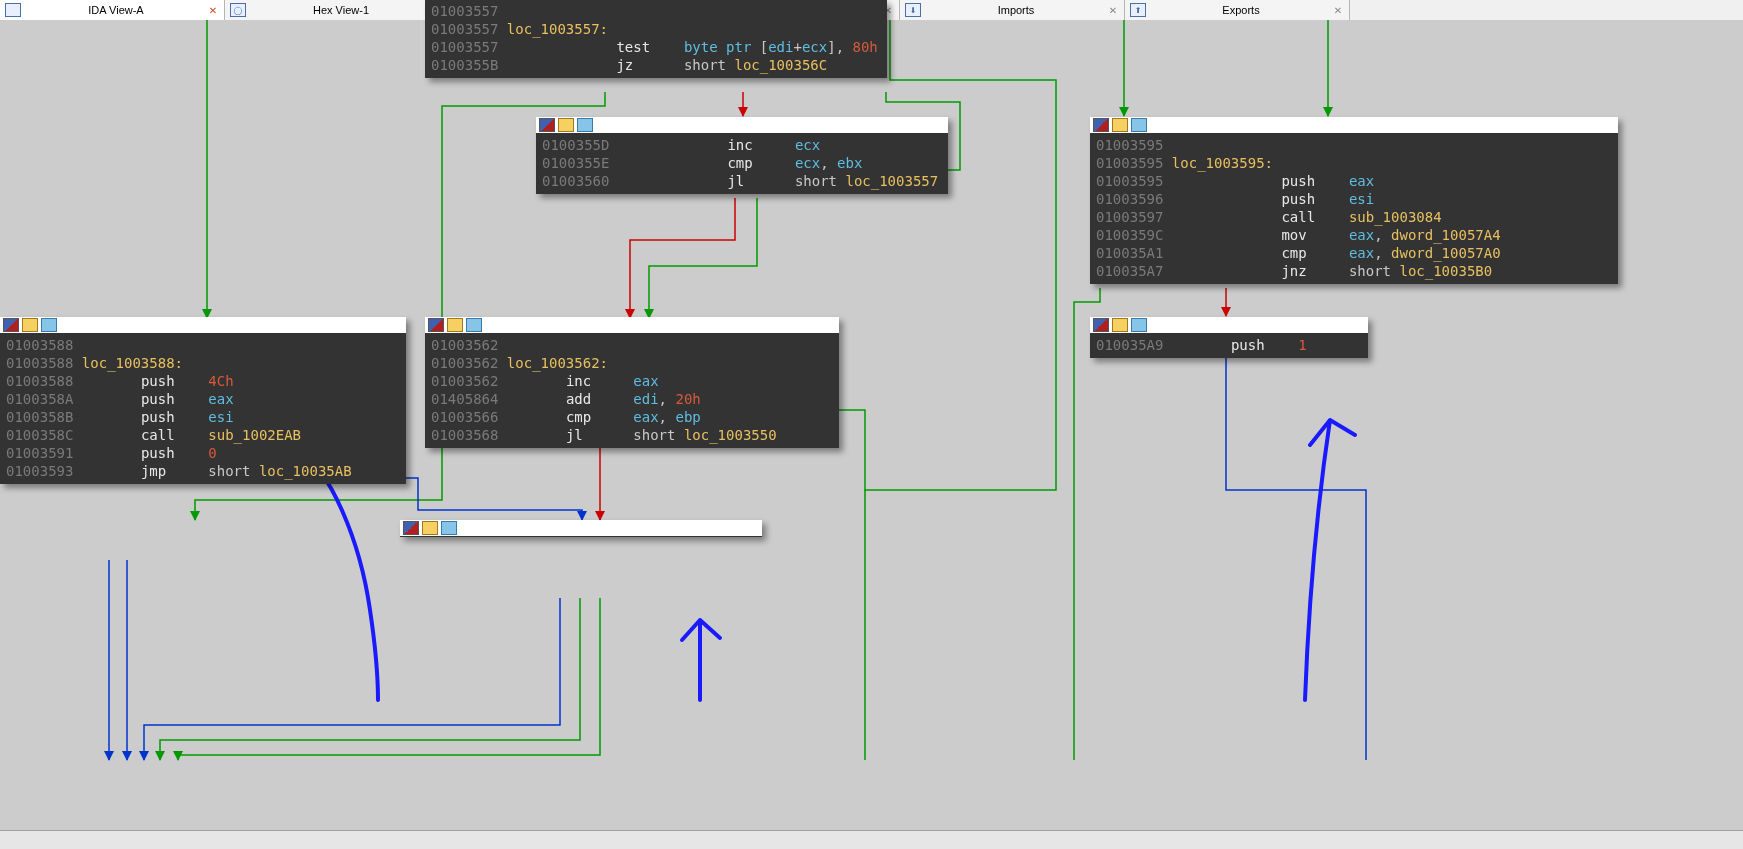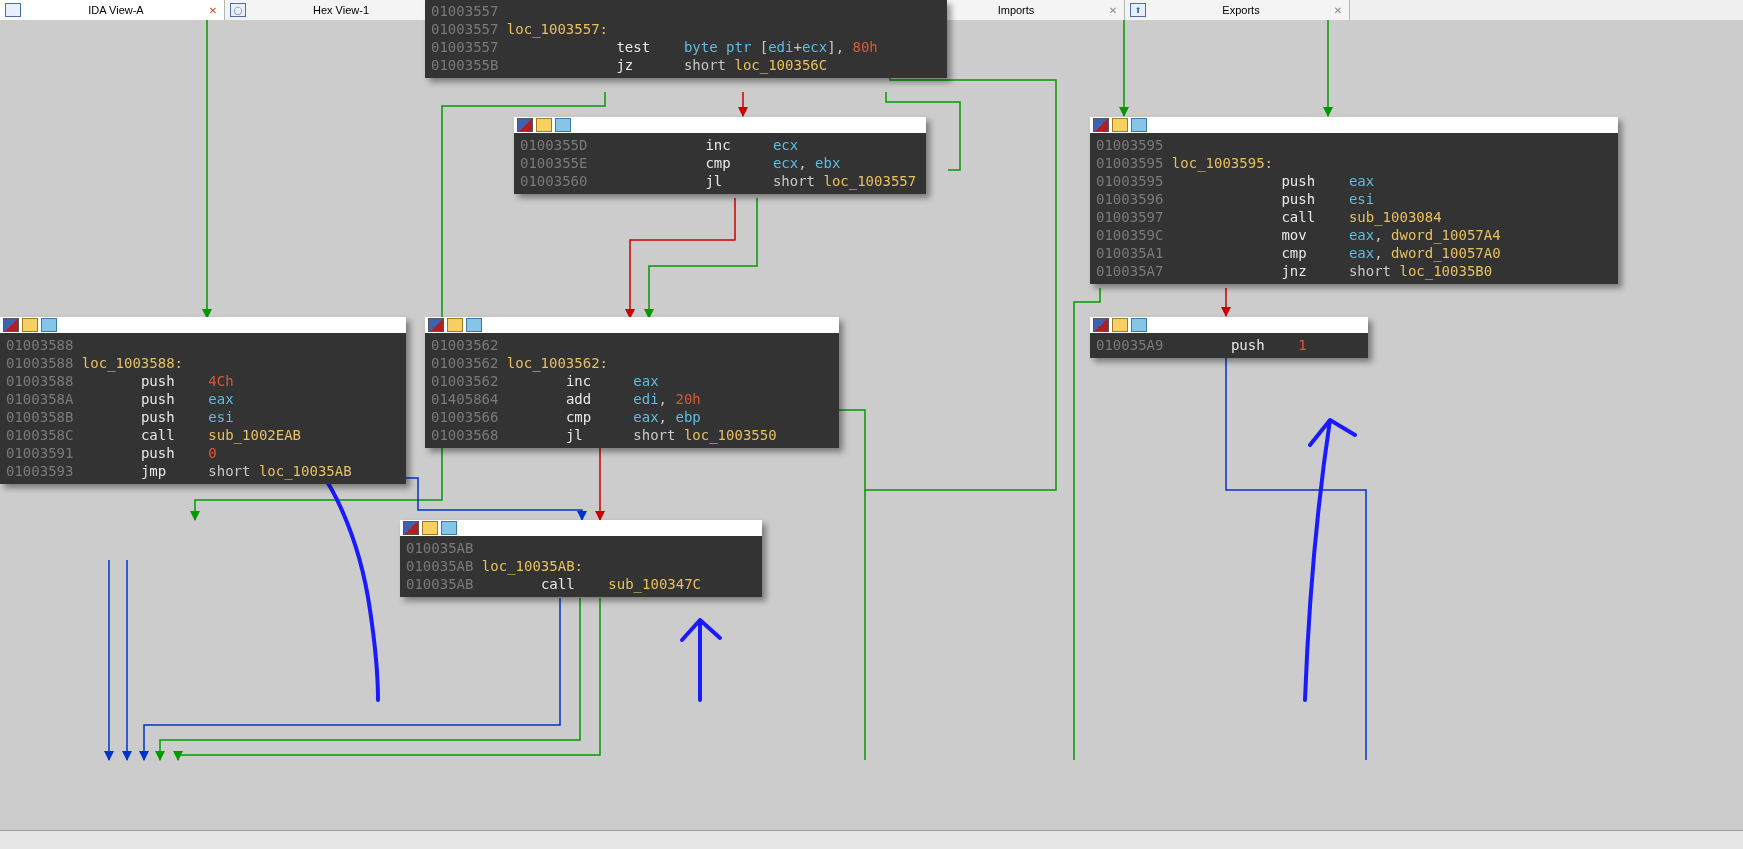--- a/index.html
+++ b/index.html
@@ -132,28 +132,28 @@
   <path d="M580,578 L580,720 L160,720 L160,740" stroke="#009900" stroke-width="1.5" fill="none" marker-end="url(#ag)"></path>
   <path d="M600,578 L600,735 L178,735 L178,740" stroke="#009900" stroke-width="1.5" fill="none" marker-end="url(#ag)"></path>
 
   <path d="M865,470 L865,740" stroke="#009900" stroke-width="1.5" fill="none"></path>
 
   <path d="M300,432 C330,450 360,520 370,590 C376,630 378,660 378,680" stroke="#1a1aff" stroke-width="4" fill="none" stroke-linecap="round"></path>
   <path d="M700,680 C700,650 700,620 700,600 M700,600 L682,620 M700,600 L720,618" stroke="#1a1aff" stroke-width="4" fill="none" stroke-linecap="round"></path>
   <path d="M1305,680 C1308,600 1315,500 1330,400 M1330,400 L1310,425 M1330,400 L1355,415" stroke="#1a1aff" stroke-width="4" fill="none" stroke-linecap="round"></path>
 </svg>
 
-<div class="node" style="left:425px;top:-20px;width:522px">
+<div class="node" style="left:425px;top:-20px;width:462px">
   <div class="body"><span class="addr">01003557 </span>
 <span class="addr">01003557 </span><span class="label">loc_1003557:</span>
 <span class="addr">01003557 </span>             <span class="mn">test    </span><span class="kw">byte ptr </span>[<span class="reg">edi</span>+<span class="reg">ecx</span>], <span class="imm">80h</span>
 <span class="addr">0100355B </span>             <span class="mn">jz      </span>short <span class="sub">loc_100356C</span></div>
 </div>
 
-<div class="node" style="left:514px;top:97px;width:412px">
+<div class="node" style="left:536px;top:97px;width:412px">
   <div class="titlebar">
         <span class="tb-ic a"></span>
         <span class="tb-ic b"></span>
         <span class="tb-ic c"></span>
       </div>
   <div class="body"><span class="addr">0100355D </span>             <span class="mn">inc     </span><span class="reg">ecx</span>
 <span class="addr">0100355E </span>             <span class="mn">cmp     </span><span class="reg">ecx</span>, <span class="reg">ebx</span>
 <span class="addr">01003560 </span>             <span class="mn">jl      </span>short <span class="sub">loc_1003557</span></div>
 </div>
 
@@ -212,19 +212,16 @@
 <span class="addr">01003568 </span>       <span class="mn">jl      </span>short <span class="sub">loc_1003550</span></div>
 </div>
 
 
 <div class="node" style="left:400px;top:500px;width:362px">
   <div class="titlebar">
         <span class="tb-ic a"></span>
         <span class="tb-ic b"></span>
         <span class="tb-ic c"></span>
       </div>
-  <div class="body"><span class="addr">010035AB </span>
-<span class="addr">010035AB </span><span class="label">loc_10035AB:</span>
-<span class="addr">010035AB </span>       <span class="mn">call    </span><span class="sub">sub_100347C</span></div>
 </div>
 
 <div class="hscroll"></div>
 </div>
 
 </body></html>

